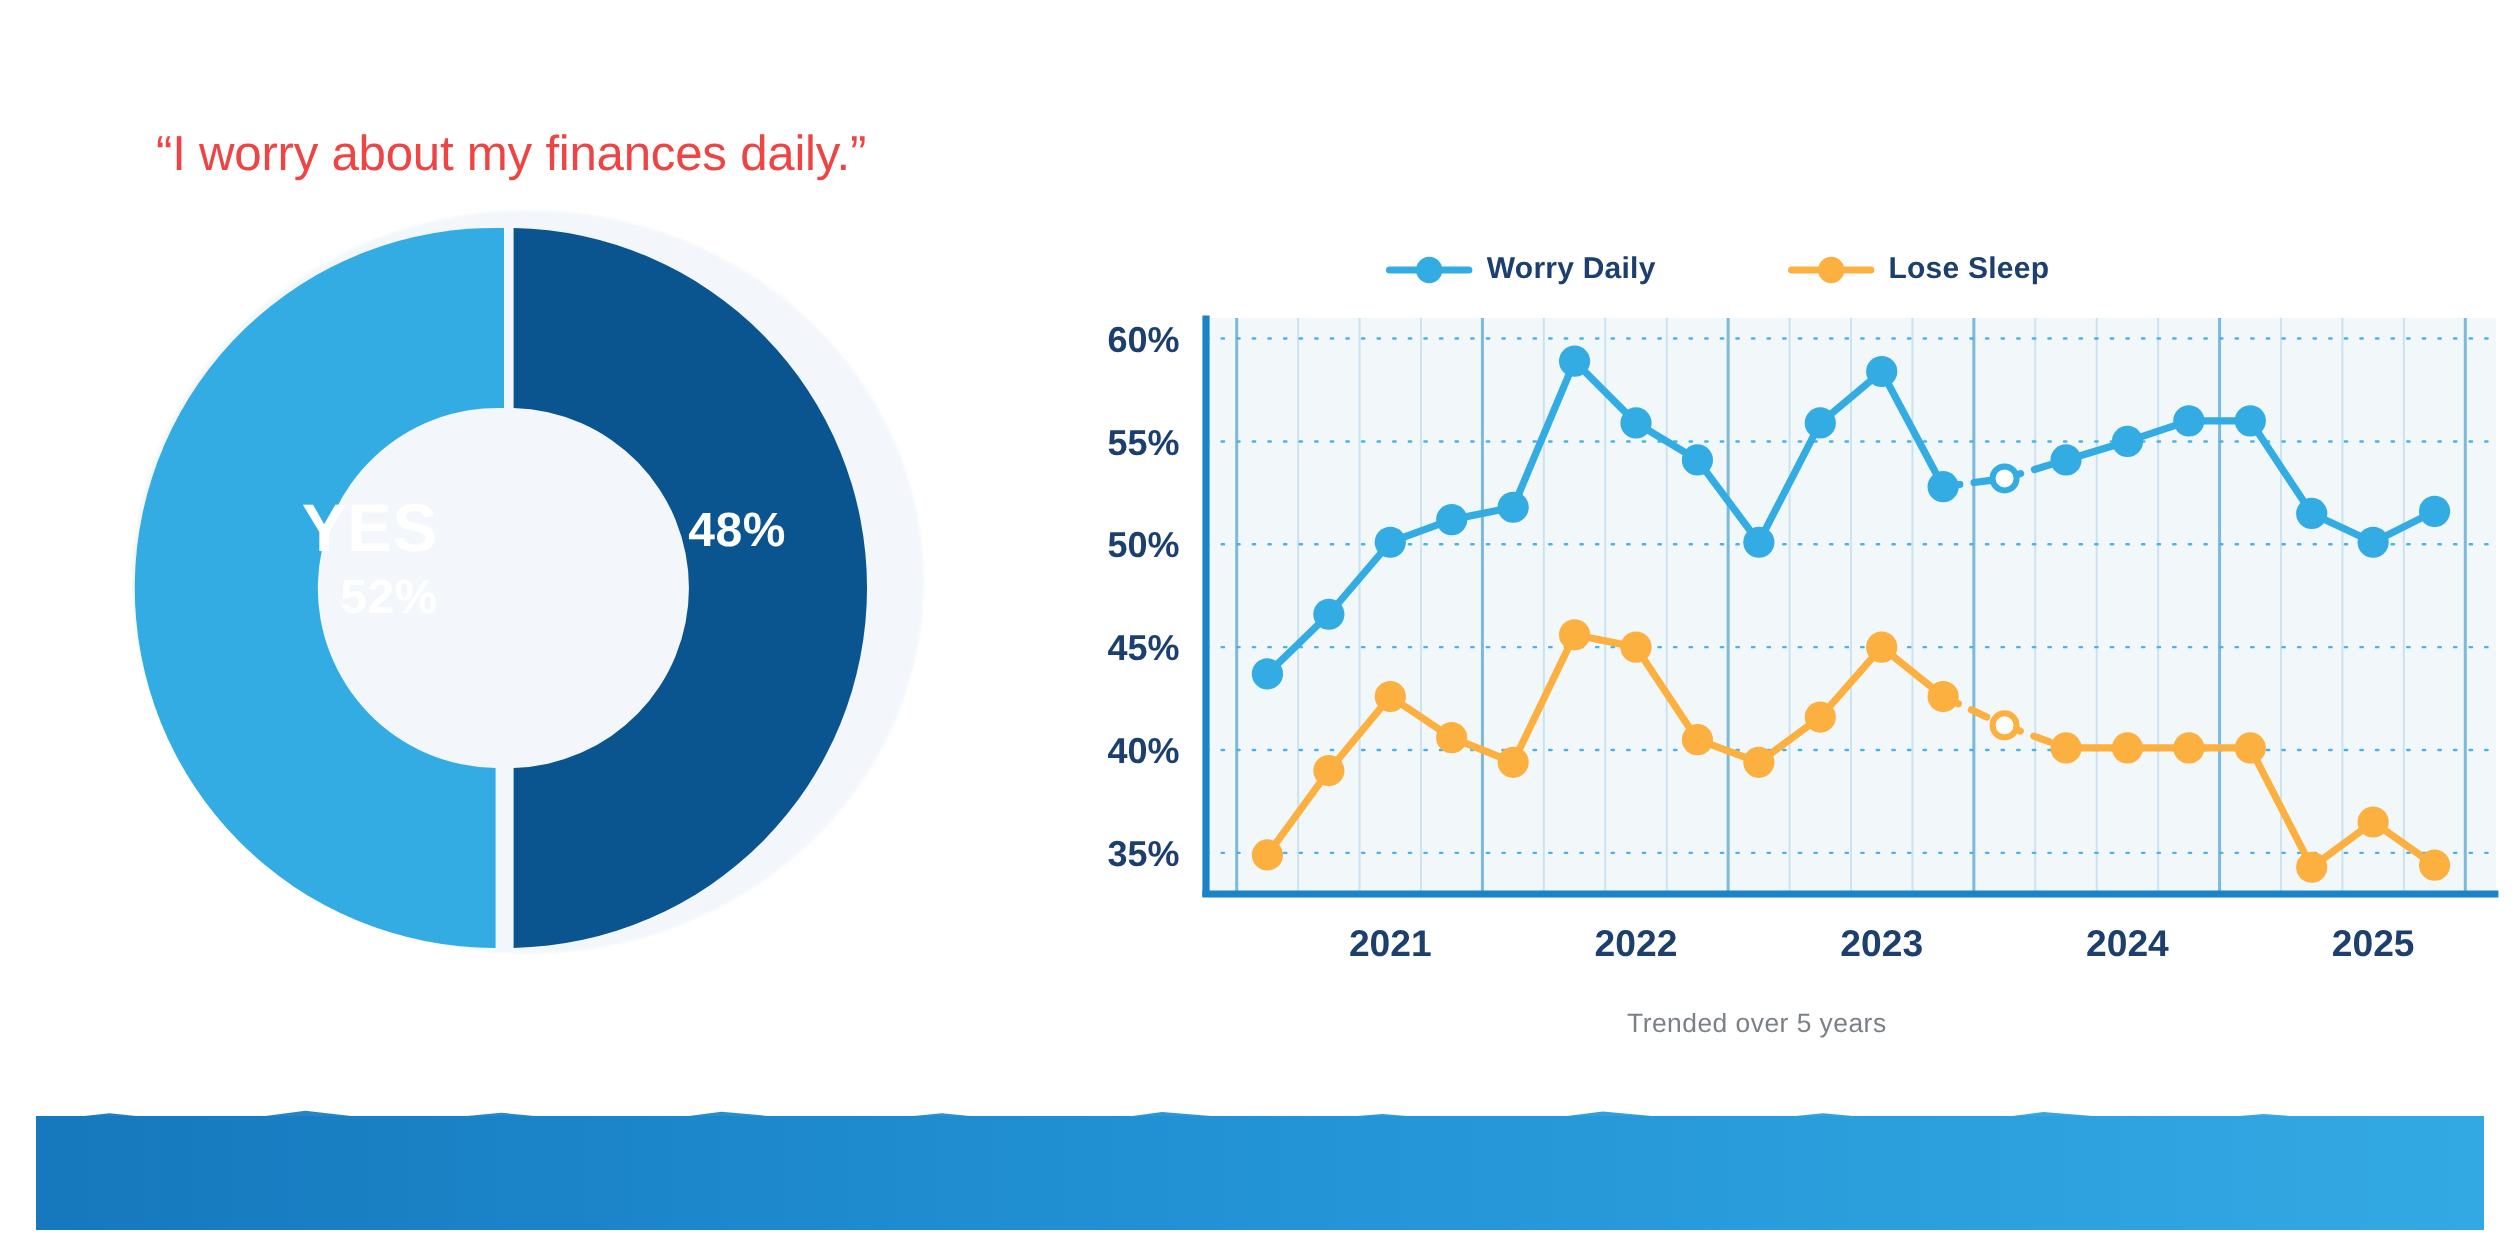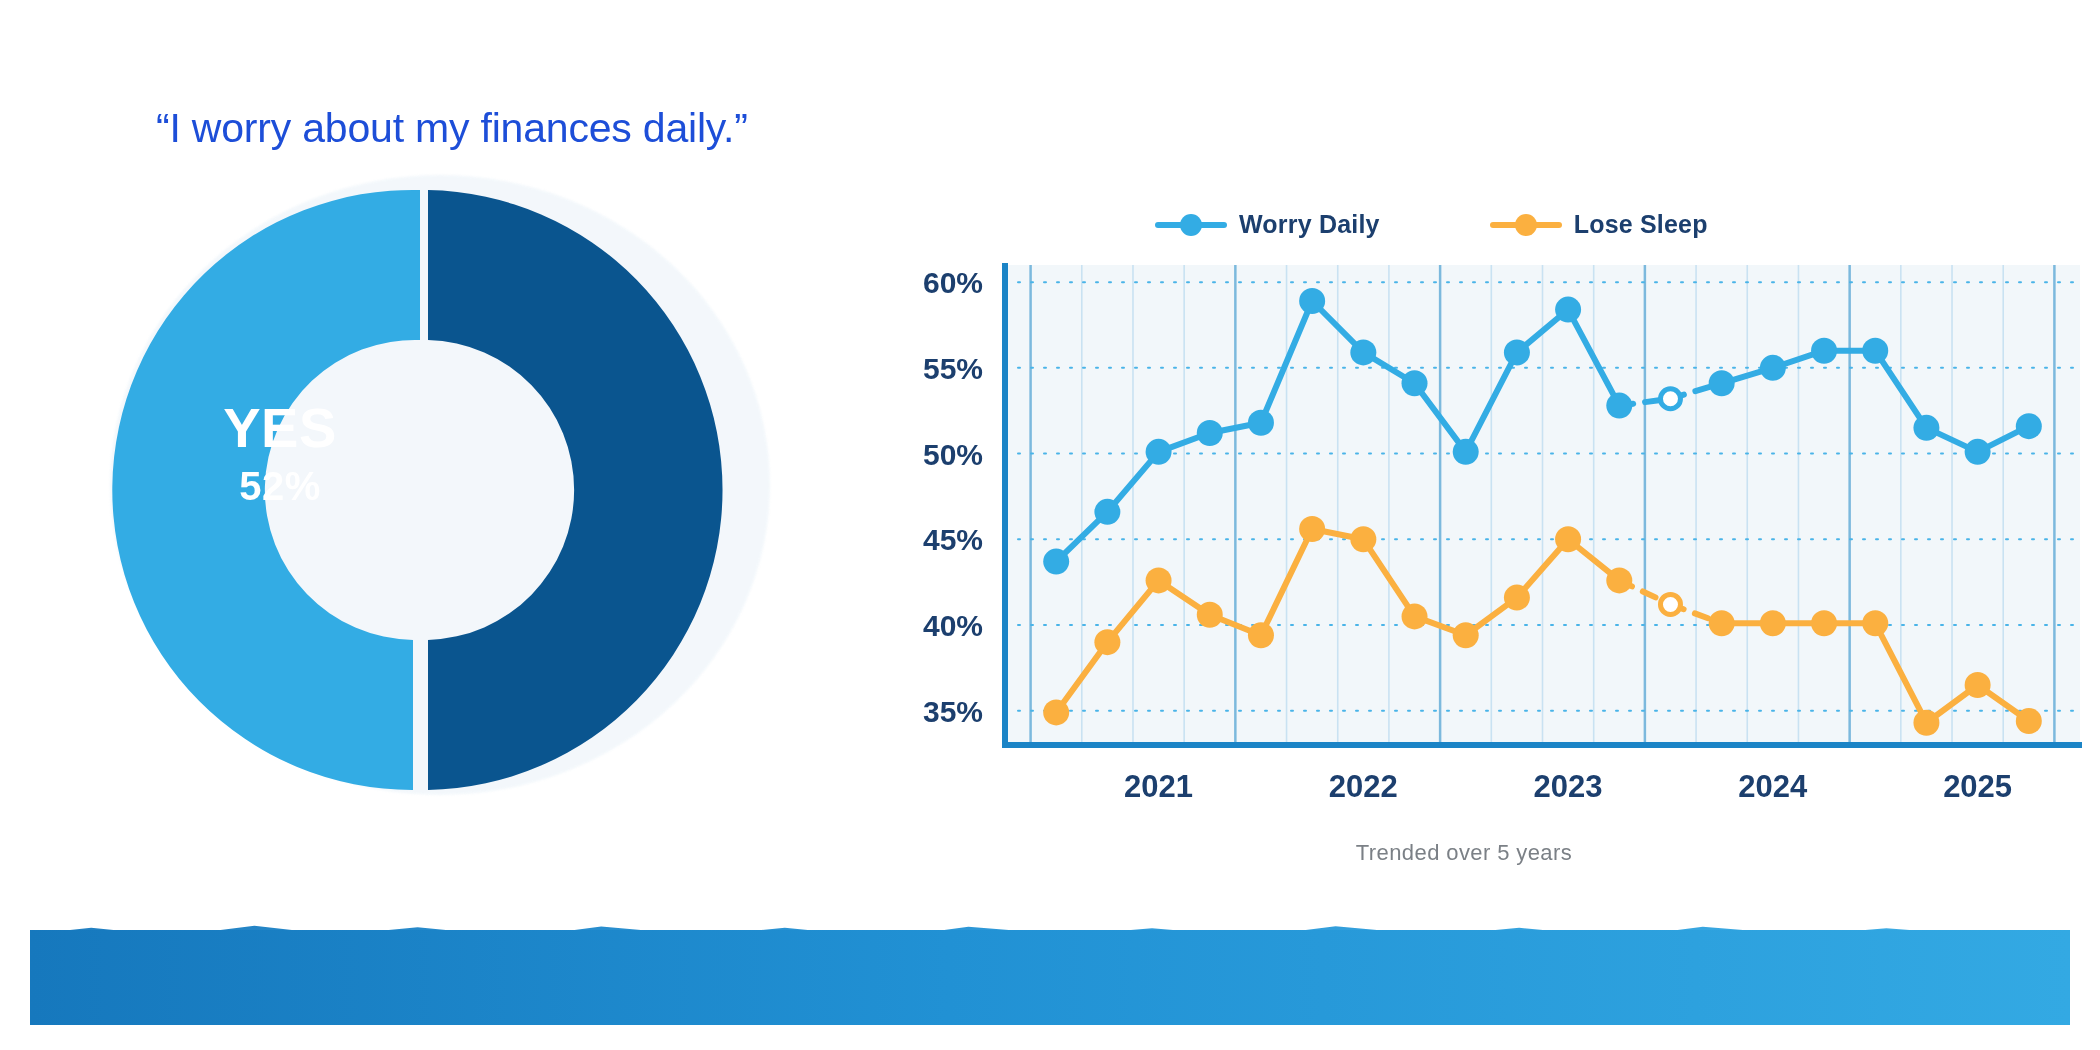--- a/index.html
+++ b/index.html
@@ -8,35 +8,34 @@
     background: #ffffff;
     font-family: "Liberation Sans", sans-serif;
     overflow: hidden;
   }
   #page { position: relative; width: 2100px; height: 1050px; background:#fff; }
 
   
   #left-panel { position:absolute; left:0; top:0; width:800px; height:940px; }
   #left-title {
     position:absolute; left:130px; top:105px; width:660px;
-    font-size:41px; color:#1d4ed8; font-weight:400; letter-spacing:-0.2px;
+    font-size:41px; color:#ef4444; font-weight:400; letter-spacing:-0.2px;
     white-space:nowrap;
-    margin-left:26px;
   }
   #donut-bg {
     position:absolute; left:110px; top:175px; width:660px; height:620px;
     background:#f2f7fb; border-radius:50%/50%;
     filter: blur(1px); opacity:.9;
   }
   #donut-wrap { position:absolute; left:110px; top:180px; width:620px; height:620px; }
   #donut-svg { display:block; width:620px; height:620px; }
 
   .donut-label {
-    position:absolute; text-align:center; color:#ffffff;
-    font-weight:bold; line-height:1.0; letter-spacing:0.5px;
+    position:absolute; text-align:right; color:#ffffff;
+    font-weight:bold; line-height:1.0; letter-spacing:0.5px;margin-top:12px;
   }
   .donut-label .big { font-size:56px; display:block; }
   .donut-label .pct { font-size:40px; display:block; margin-top:10px; }
   #label-yes { left:85px; top:220px; width:170px; }
   #label-no  { left:375px; top:220px; width:170px; }
 
   
   #right-panel { position:absolute; left:800px; top:0; width:1300px; height:940px; }
   #right-title {
     position:absolute; left:200px; top:105px;
@@ -103,20 +102,21 @@
                  L 318 459.9
                  A 150 150 0 0 0 318 160
                  Z" fill="#0a558f"></path>
       </svg>
 
       <div class="donut-label" id="label-yes">
         <span class="big">YES</span>
         <span class="pct">52%</span>
       </div>
       <div class="donut-label" id="label-no">
+        <span class="pct">48%</span>
       </div>
     </div>
   </div>
 
   <div id="right-panel">
 
 
     <div id="legend">
       <div class="legend-item">
         <span class="legend-mark">

